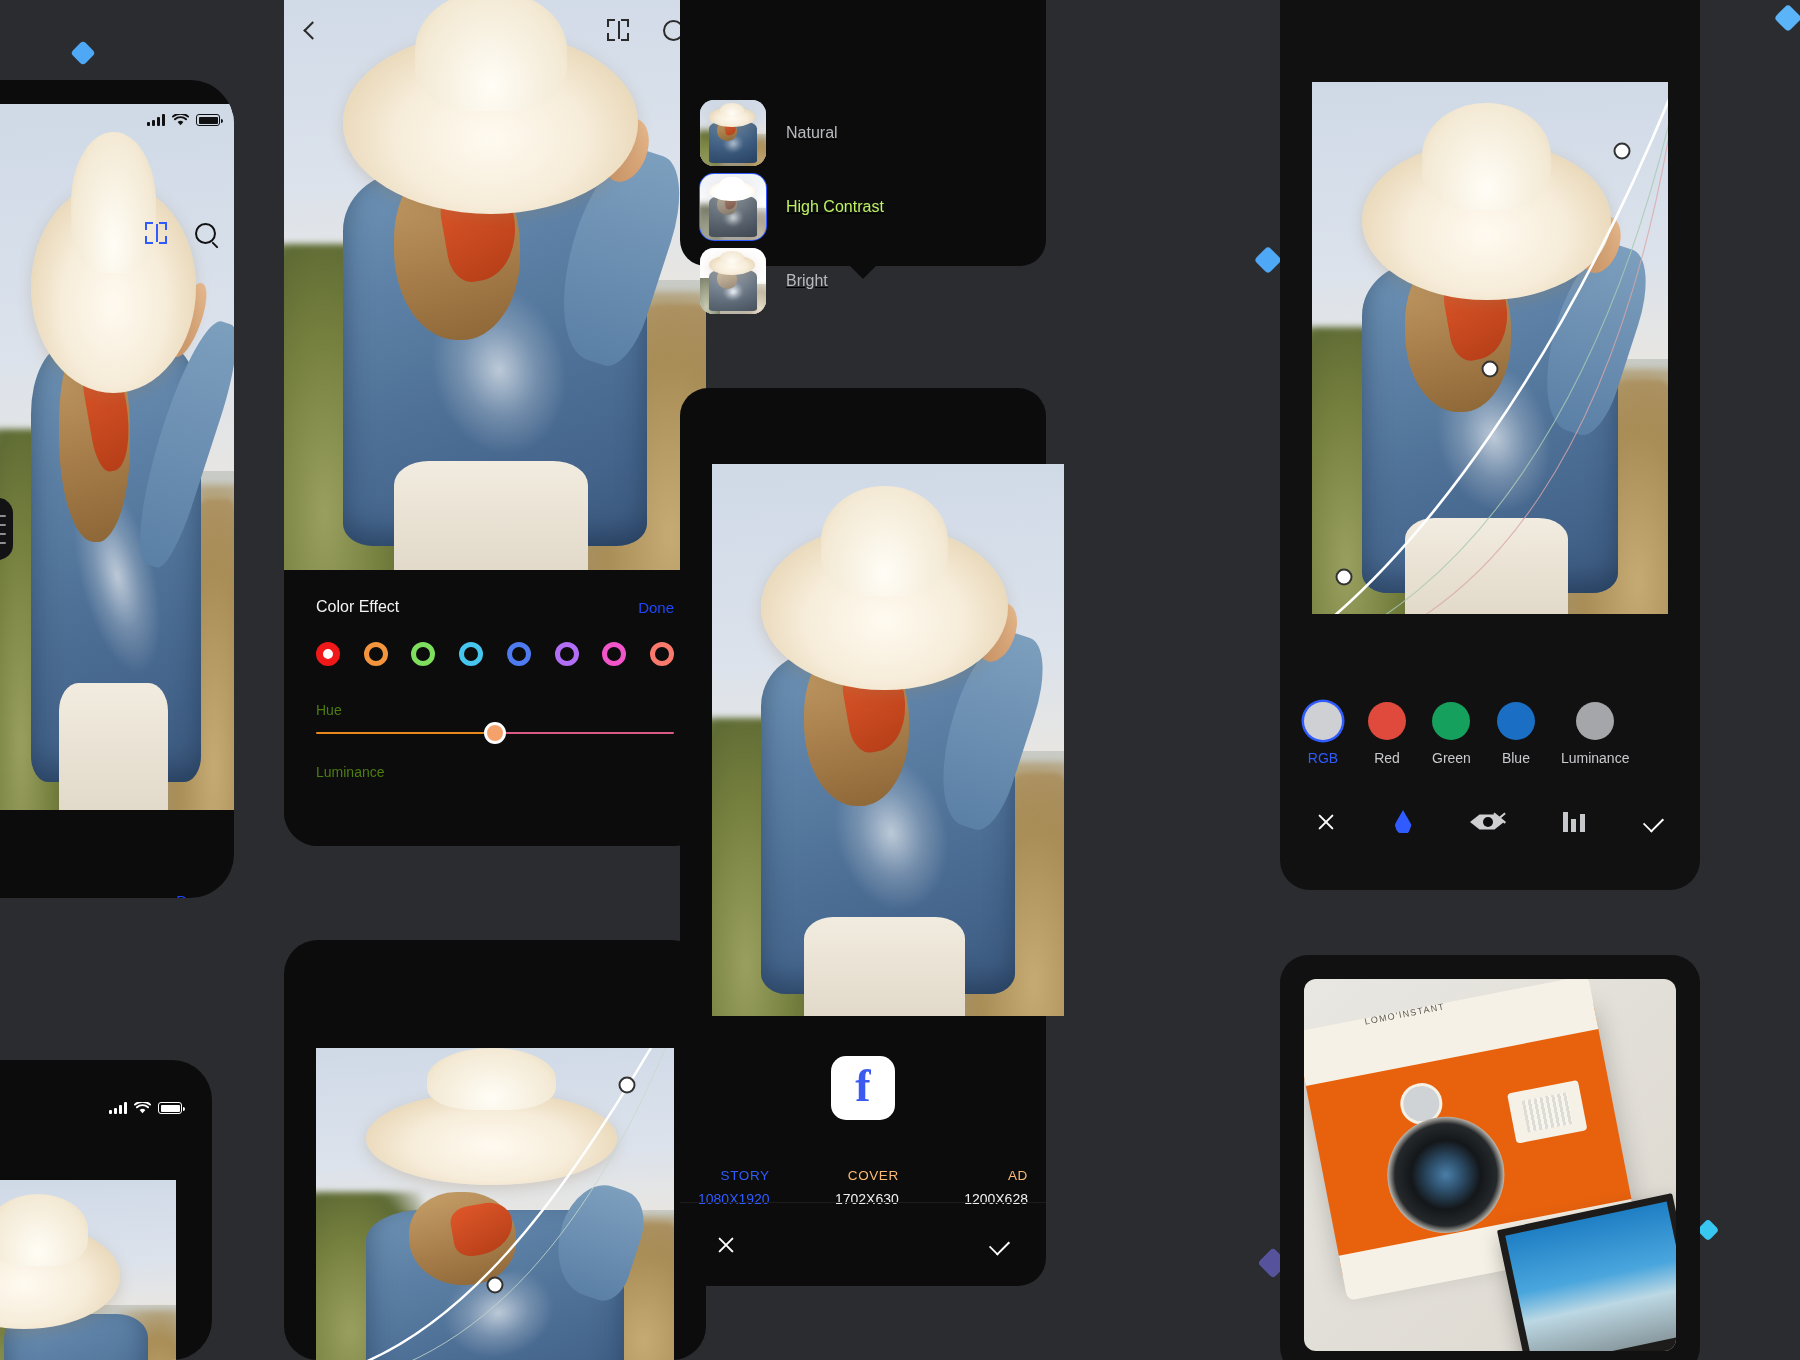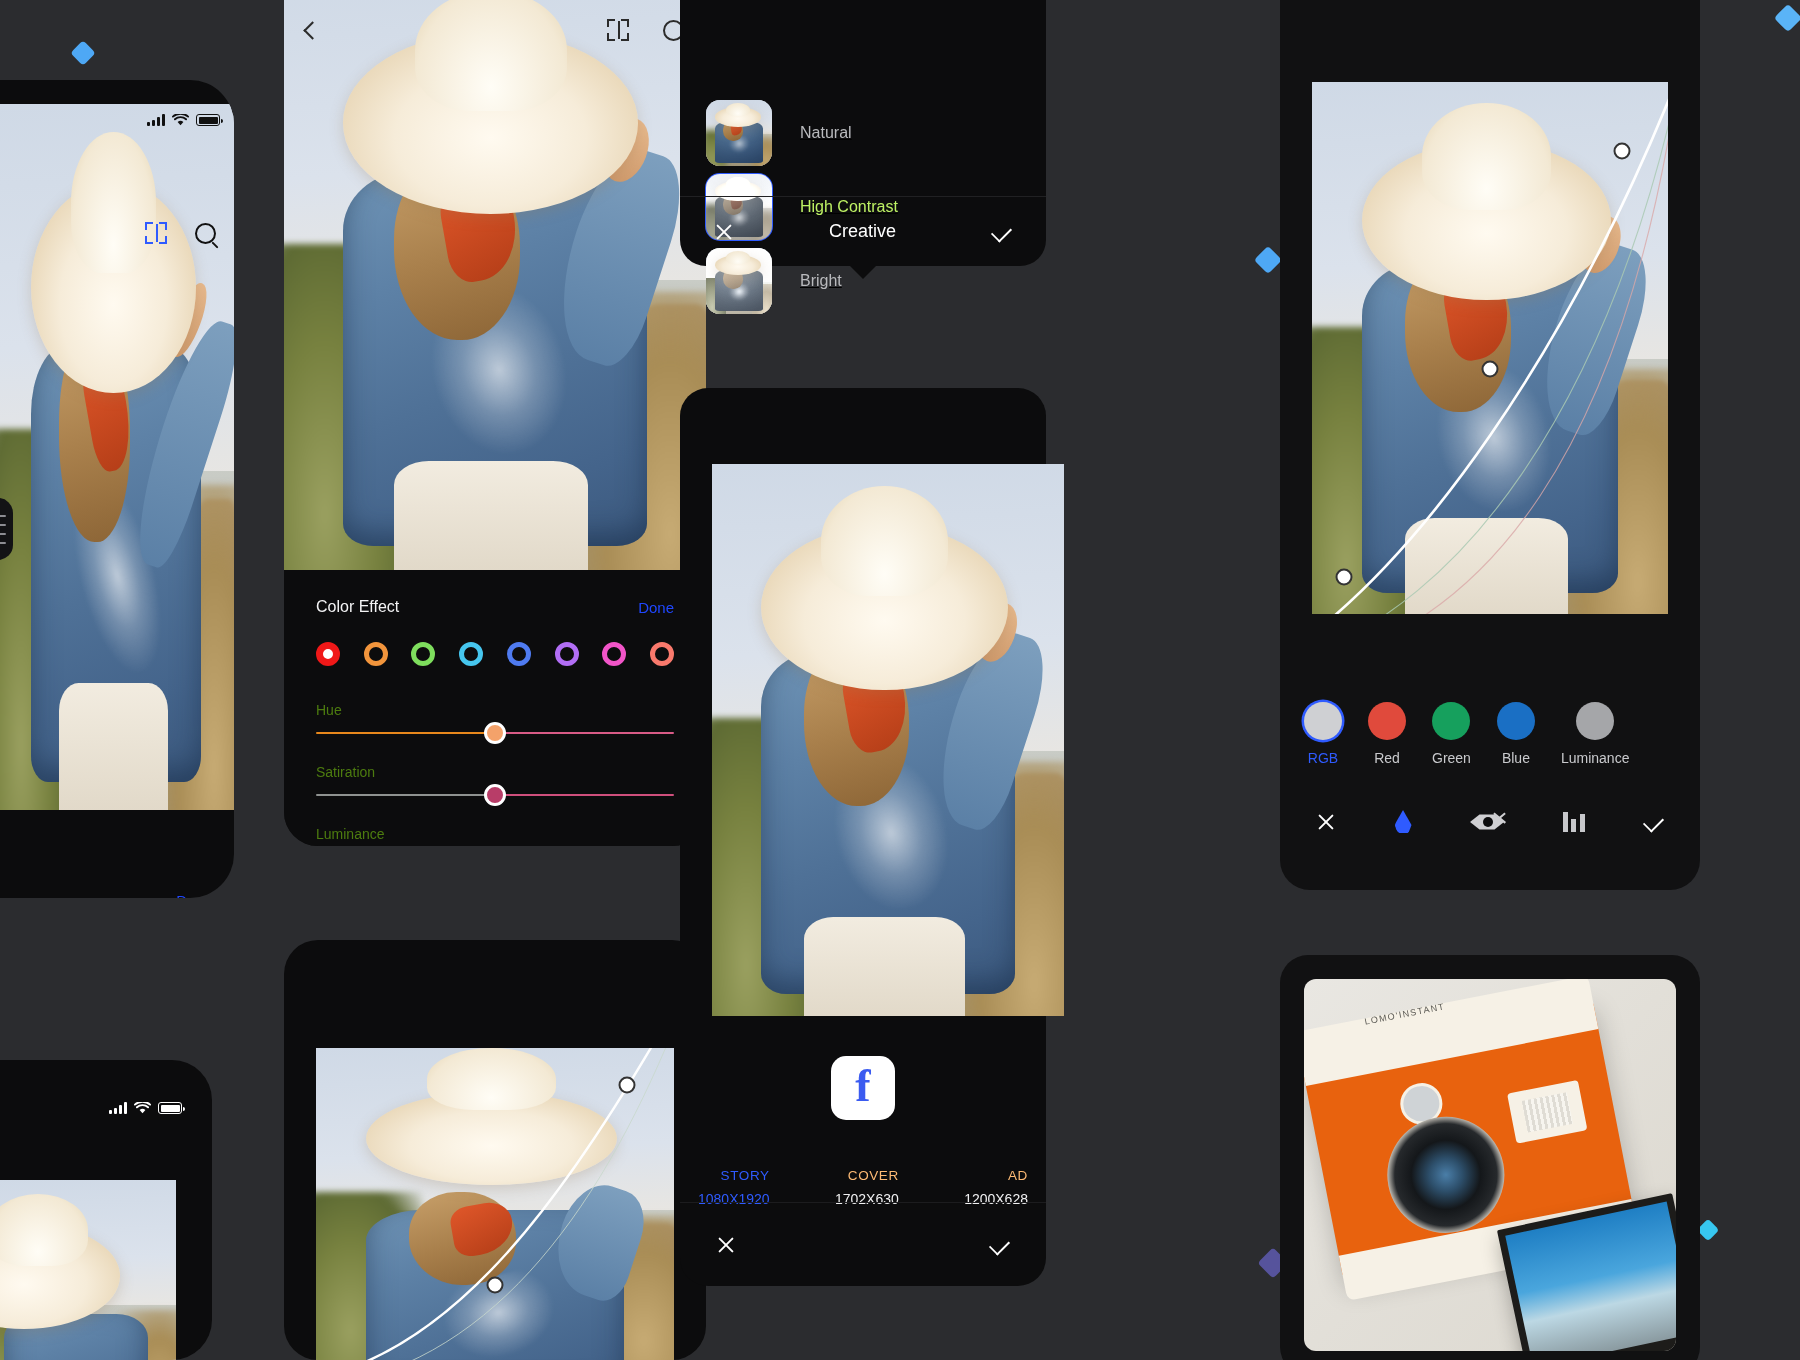--- a/index.html
+++ b/index.html
@@ -149,21 +149,21 @@
   .sw { width: 24px; height: 24px; border-radius: 50%; border-width: 5px; border-style: solid; background: transparent; }
   .sw.filled { background: #fff; border-width: 7px; }
 
   .slider-row { }
   .slider-row .lbl { color:#4d7c0f; font-size: 14px; margin-bottom: 14px; }
   .track { position:relative; height: 2px; border-radius:2px; }
   .knob { position:absolute; top:50%; width: 22px; height:22px; border-radius:50%; border:3px solid #fff; transform: translate(-50%,-50%); }
 
   
   #filterPanel { position:absolute; left:680px; top:-120px; width:366px; height:386px; background:#0c0c0d; border-radius: 26px; }
-  .flt-row { display:flex; align-items:center; gap:28px; padding: 0 26px; height: 74px; text-decoration: underline; }
+  .flt-row { display:flex; align-items:center; gap:20px; padding: 0 20px; height: 74px; text-decoration: underline; }
   .flt-thumb { width:66px; height:66px; border-radius:14px; overflow:hidden; flex:0 0 auto; }
   .flt-thumb.sel { outline: 2.5px solid #2f5bff; outline-offset: -1px; }
   .flt-name { font-size: 16px; color:#b9babd; }
   .flt-name.sel { color:#bef264; }
   .sheet-footer { position:absolute; left:0; right:0; bottom:0; height:70px; border-top:1px solid #212123;
                   display:flex; align-items:center; justify-content:space-between; padding: 0 34px; }
   .sheet-footer .ttl { color:#fff; font-size:18px; }
   .xmark { position:relative; width:20px; height:20px; }
   .xmark:before,.xmark:after{content:"";position:absolute;left:0;top:9px;width:20px;height:2px;background:#fff;border-radius:1px;}
   .xmark:before{transform:rotate(45deg)} .xmark:after{transform:rotate(-45deg)}
@@ -362,26 +362,20 @@
         <div class="sw" style="border-color:#f9796c;"></div>
       </div>
 
       <div class="slider-row" style="margin-top:36px;">
         <div class="lbl">Hue</div>
         <div class="track" style="background:linear-gradient(90deg,#e8881c 0 50%,#d95b86 50% 100%);">
           <div class="knob" style="left:50%;background:#f4a26a;"></div>
         </div>
       </div>
 
-      <div class="slider-row" style="margin-top:30px;">
-        <div class="lbl">Satiration</div>
-        <div class="track" style="background:linear-gradient(90deg,#8f9290 0 50%,#cf4f7c 50% 100%);">
-          <div class="knob" style="left:50%;background:#b83d68;"></div>
-        </div>
-      </div>
 
       <div class="slider-row" style="margin-top:30px;">
         <div class="lbl">Luminance</div>
 
       </div>
     </div>
   </div>
 
   <div class="panel" style="left:284px;top:940px;width:422px;height:420px;border-radius:34px;">
     <div class="photo" style="position:absolute;left:32px;top:108px;width:358px;height:312px;">
@@ -449,25 +443,20 @@
             <div class="grassR"></div>
             <div class="jacket"></div>
             <div class="hair"></div>
             <div class="hat"></div>
             <div class="crown"></div>
           </div>
       </div>
       <div class="flt-name">Bright</div>
     </div>
 
-    <div class="sheet-footer">
-      <div class="xmark"></div>
-      <div class="ttl">Creative</div>
-      <div class="chk"></div>
-    </div>
     <div class="tip" style="left:170px;bottom:-13px;"></div>
   </div>
 
   <div id="sharePanel">
     <div class="photo" style="position:absolute;left:32px;top:76px;width:352px;height:552px;">
       <div class="sky"></div>
         <div class="sea"></div>
       <div class="grassL"></div>
         <div class="rockR"></div>
         <div class="grassR"></div>

